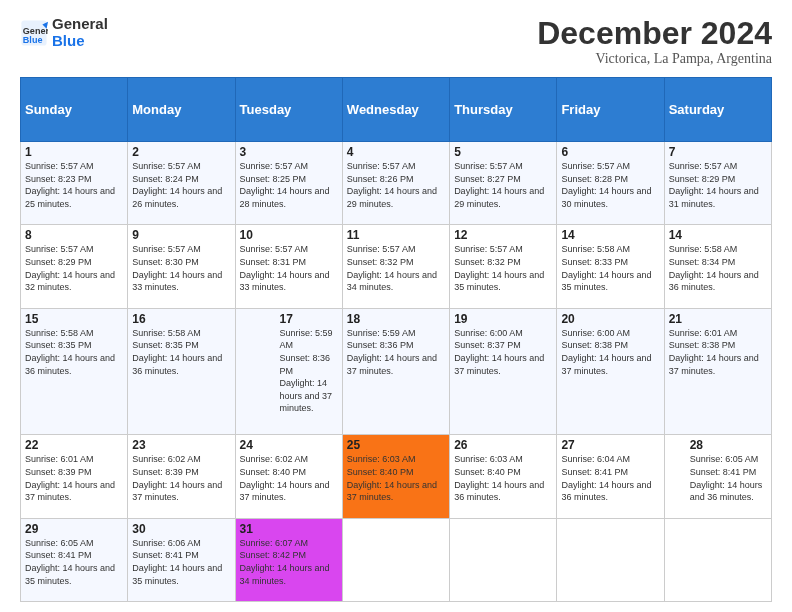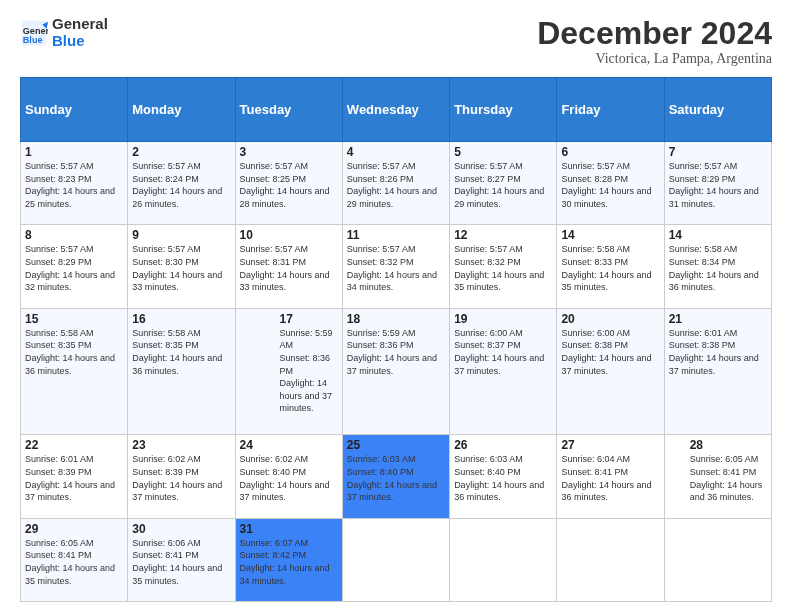--- a/index.html
+++ b/index.html
@@ -223,21 +223,21 @@
             <div class="day-detail">Sunrise: 6:01 AM<br>Sunset: 8:39 PM<br>Daylight: 14 hours and 37 minutes.</div>
           </td>
           <td style="background: rgb(255, 255, 255);">
             <span class="day-num">23</span>
             <div class="day-detail">Sunrise: 6:02 AM<br>Sunset: 8:39 PM<br>Daylight: 14 hours and 37 minutes.</div>
           </td>
           <td style="background: rgb(255, 255, 255);">
             <span class="day-num">24</span>
             <div class="day-detail">Sunrise: 6:02 AM<br>Sunset: 8:40 PM<br>Daylight: 14 hours and 37 minutes.</div>
           </td>
-          <td style="background: #3b82f6;">
+          <td style="background: #f97316;">
             <span class="day-num">25</span>
             <div class="day-detail">Sunrise: 6:03 AM<br>Sunset: 8:40 PM<br>Daylight: 14 hours and 37 minutes.</div>
           </td>
           <td style="background: rgb(255, 255, 255);">
             <span class="day-num">26</span>
             <div class="day-detail">Sunrise: 6:03 AM<br>Sunset: 8:40 PM<br>Daylight: 14 hours and 36 minutes.</div>
           </td>
           <td style="background: rgb(255, 255, 255);">
             <span class="day-num">27</span>
             <div class="day-detail">Sunrise: 6:04 AM<br>Sunset: 8:41 PM<br>Daylight: 14 hours and 36 minutes.</div>
@@ -249,21 +249,21 @@
         </tr>
         <tr>
           <td style="background: rgb(245, 248, 255);">
             <span class="day-num">29</span>
             <div class="day-detail">Sunrise: 6:05 AM<br>Sunset: 8:41 PM<br>Daylight: 14 hours and 35 minutes.</div>
           </td>
           <td style="background: rgb(245, 248, 255);">
             <span class="day-num">30</span>
             <div class="day-detail">Sunrise: 6:06 AM<br>Sunset: 8:41 PM<br>Daylight: 14 hours and 35 minutes.</div>
           </td>
-          <td style="background: #3b82f6;">
+          <td style="background: #d946ef;">
             <span class="day-num">31</span>
             <div class="day-detail">Sunrise: 6:07 AM<br>Sunset: 8:42 PM<br>Daylight: 14 hours and 34 minutes.</div>
           </td>
           <td class="empty-cell" style="background: rgb(245, 248, 255);"></td>
           <td class="empty-cell" style="background: rgb(245, 248, 255);"></td>
           <td class="empty-cell" style="background: rgb(245, 248, 255);"></td>
           <td class="empty-cell" style="background: rgb(245, 248, 255);"></td>
         </tr>
       </tbody>
   </table>

